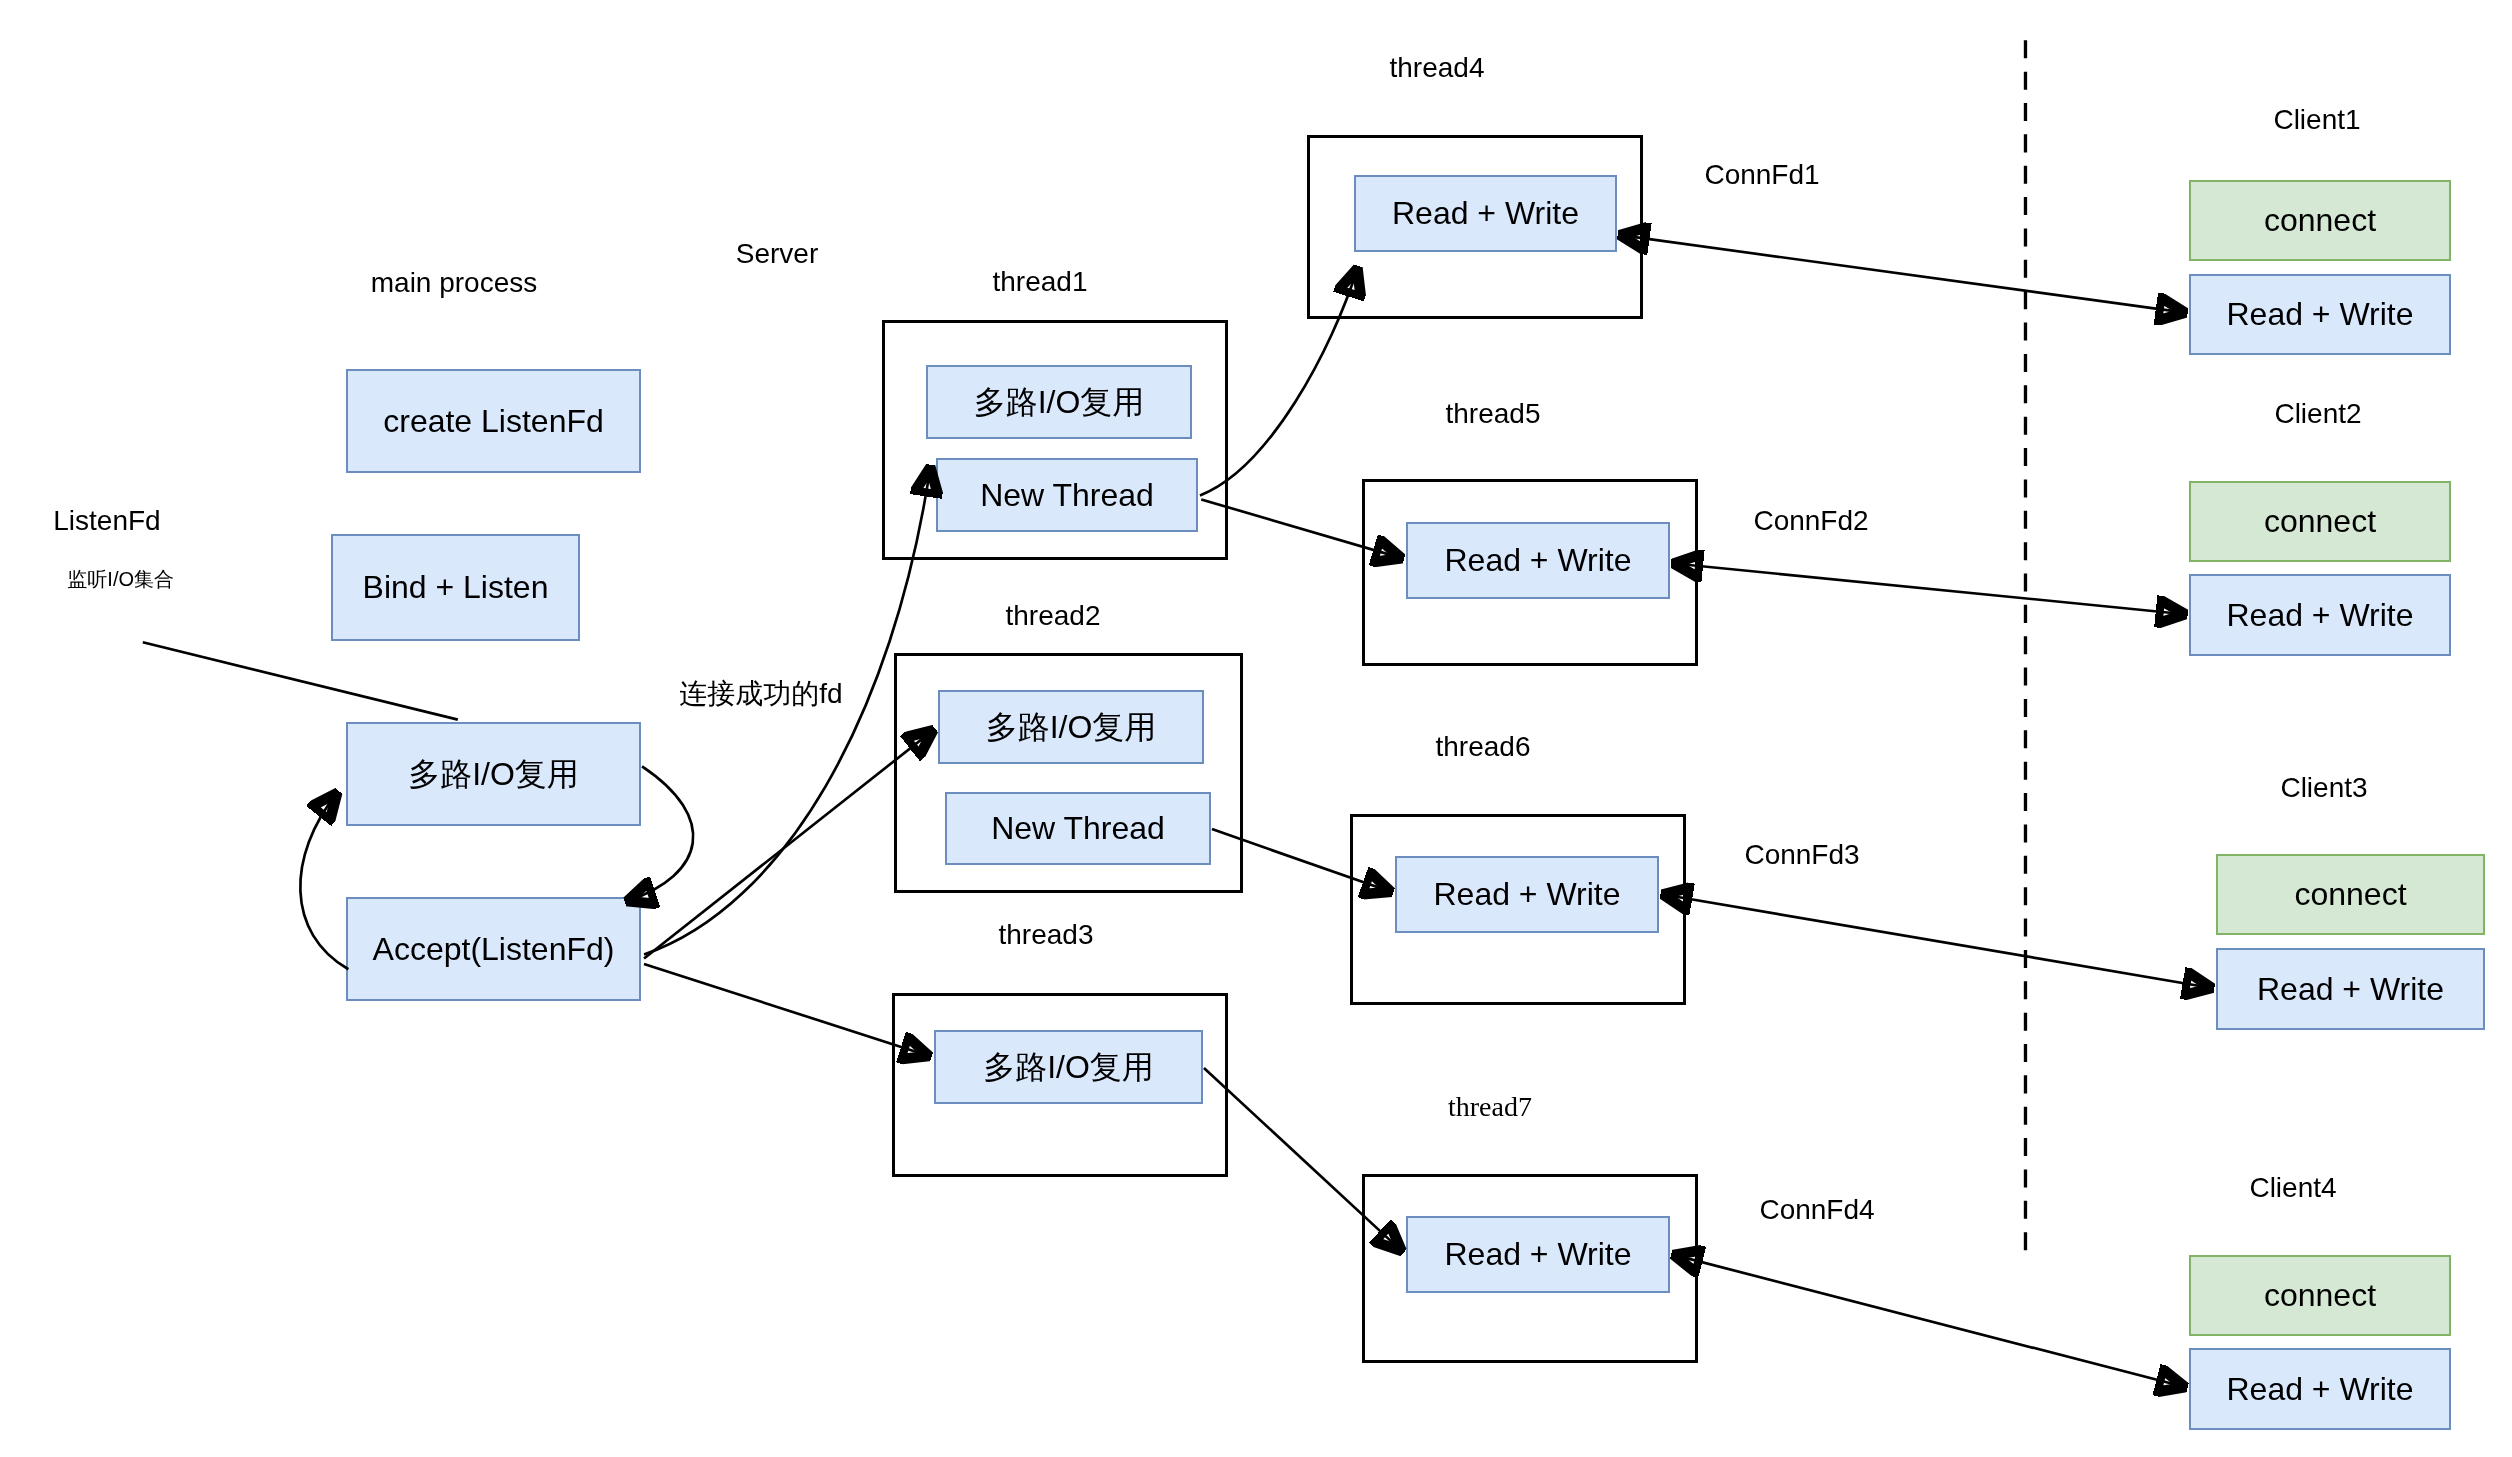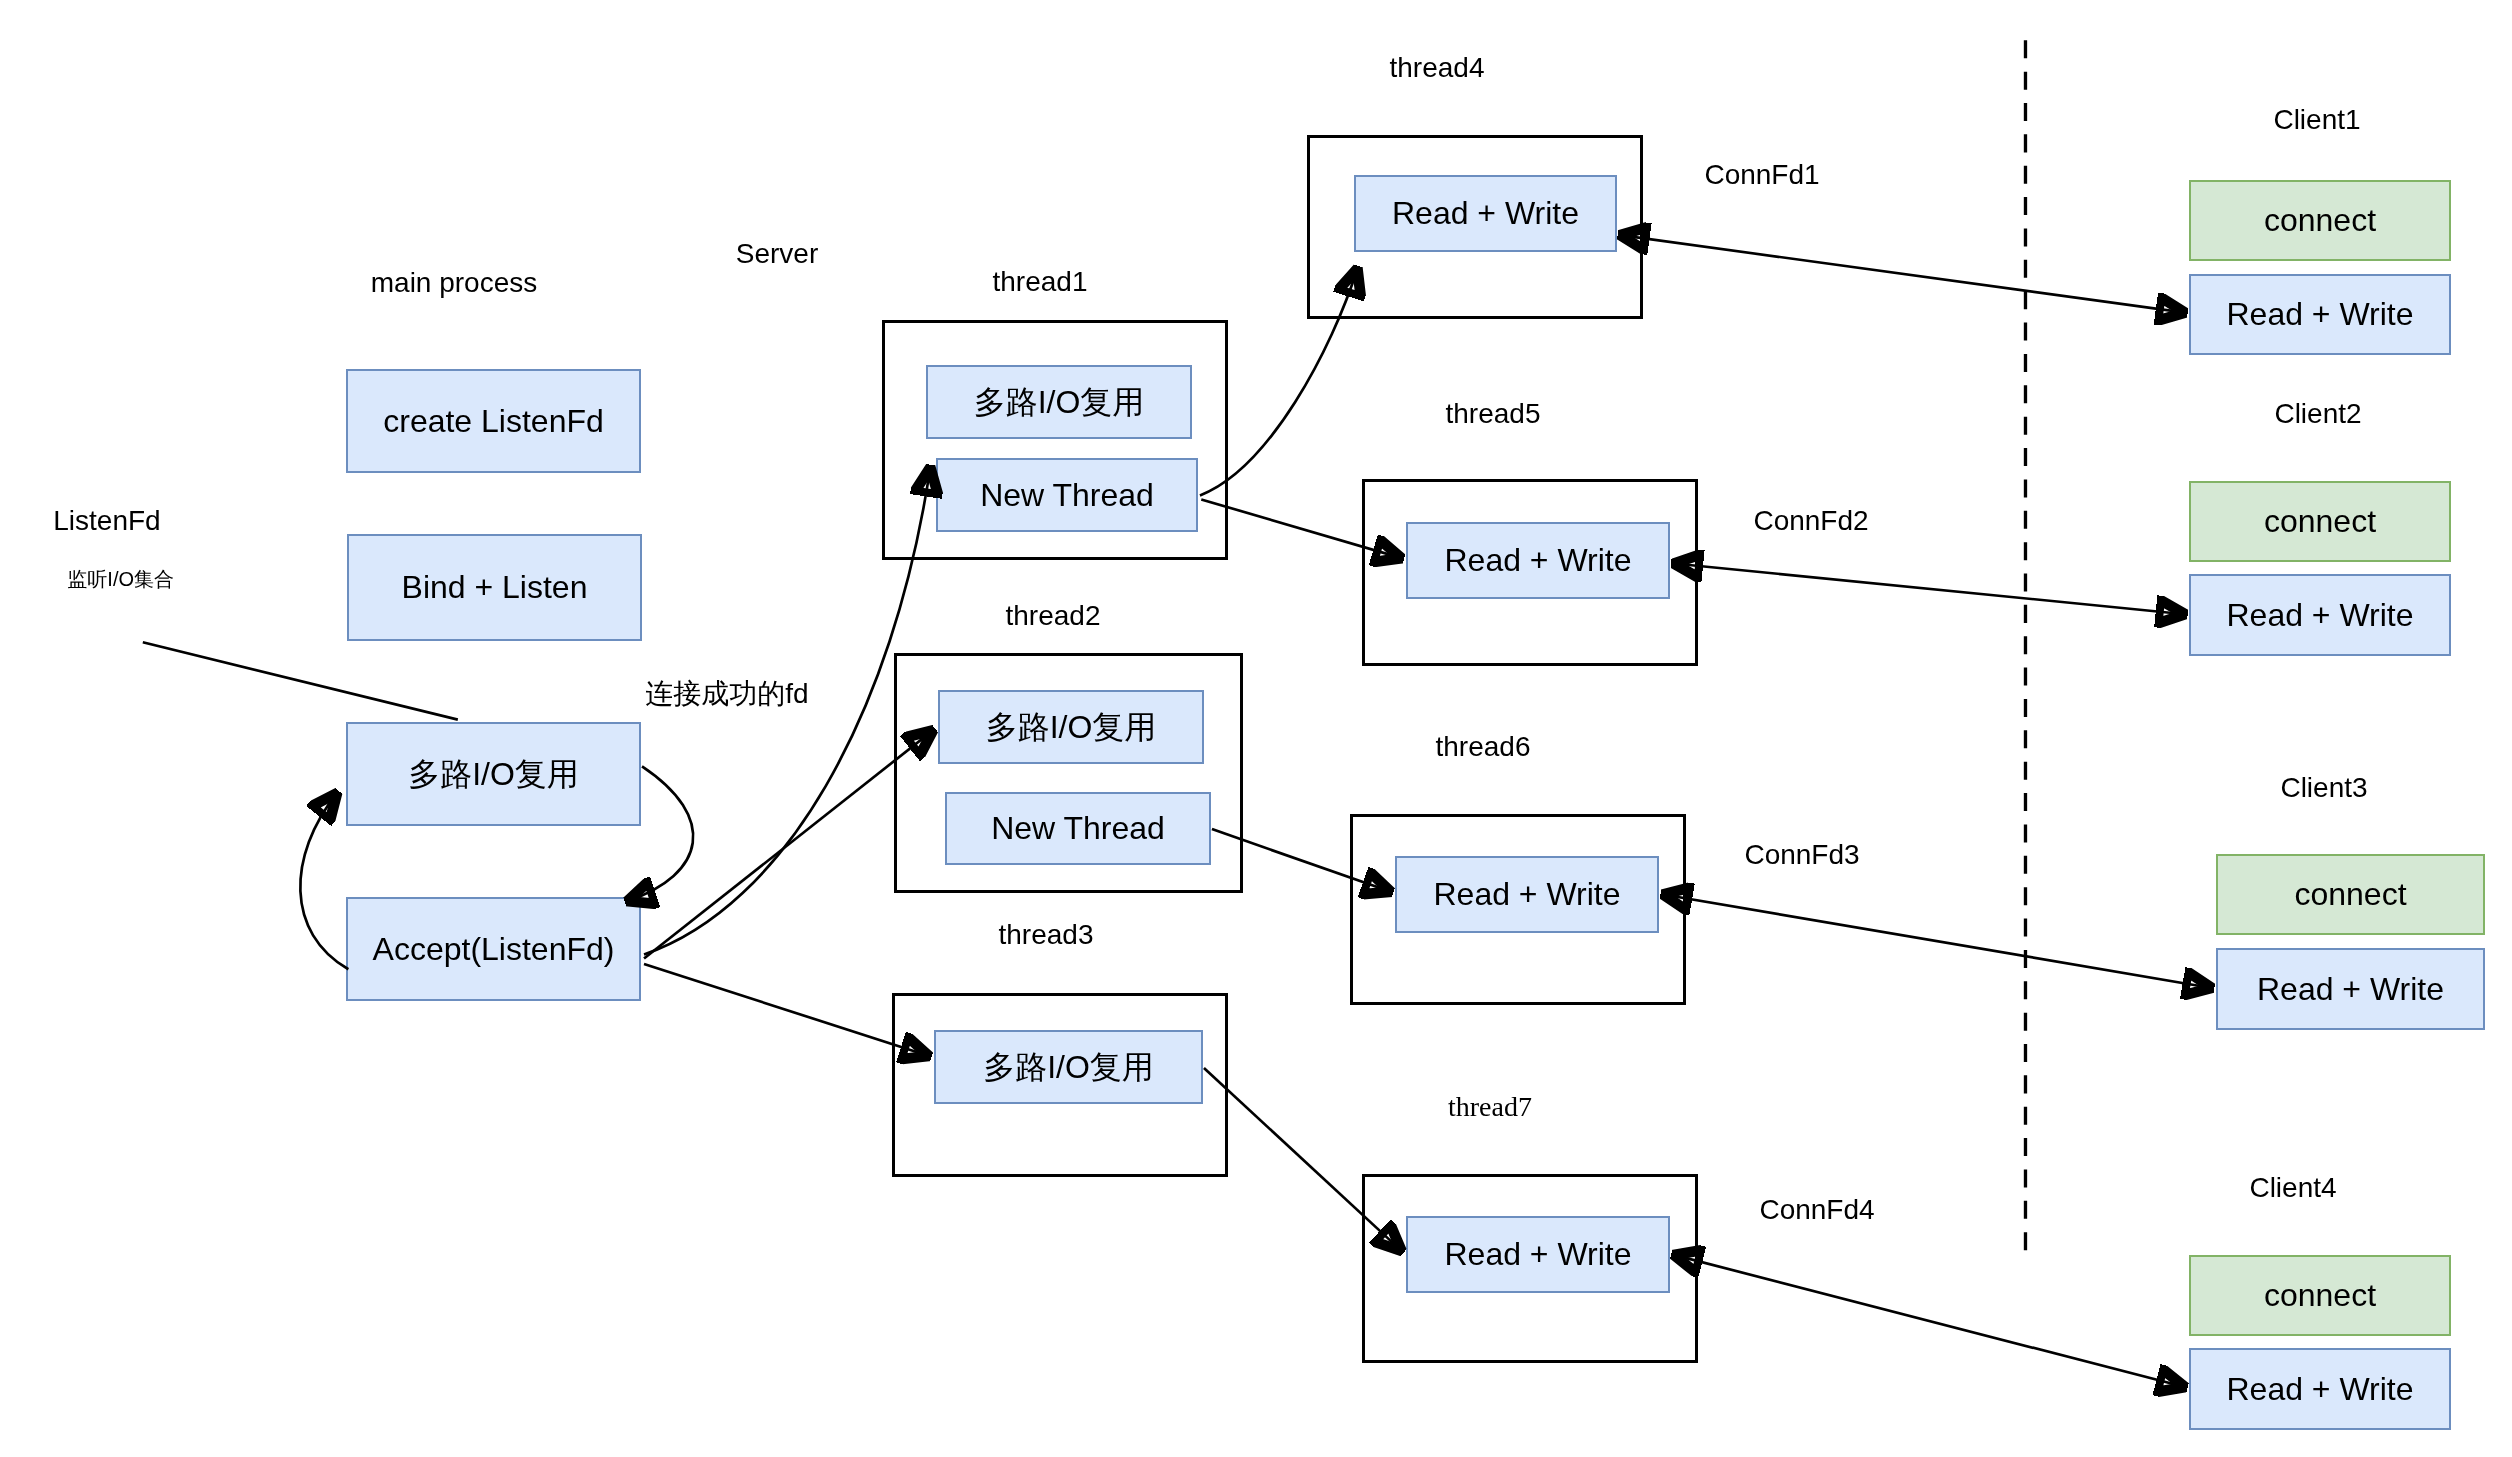--- a/index.html
+++ b/index.html
@@ -38,42 +38,42 @@
 </style>
 </head>
 <body>
 
 <div id="canvas">
 
   <div class="lbl" style="left:454px;top:264px;">main process</div>
   <div class="lbl" style="left:777px;top:235px;">Server</div>
   <div class="lbl" style="left:107px;top:502px;">ListenFd</div>
   <div class="lbl-wrap" style="left:33px;top:564px;width:141px;">监听I/O集合</div>
-  <div class="lbl" style="left:727px;top:675px;text-align:center;">连接成功的fd</div>
+  <div class="lbl" style="left:761px;top:675px;text-align:center;">连接成功的fd</div>
 
   <div class="lbl" style="left:1040px;top:263px;">thread1</div>
   <div class="lbl" style="left:1053px;top:597px;">thread2</div>
   <div class="lbl" style="left:1046px;top:916px;">thread3</div>
   <div class="lbl" style="left:1437px;top:49px;">thread4</div>
   <div class="lbl" style="left:1493px;top:395px;">thread5</div>
   <div class="lbl" style="left:1483px;top:728px;">thread6</div>
   <div class="lbl" style="left:1490px;top:1088px;font-family:Liberation Serif, serif;">thread7</div>
 
   <div class="lbl" style="left:1762px;top:156px;">ConnFd1</div>
   <div class="lbl" style="left:1811px;top:502px;">ConnFd2</div>
   <div class="lbl" style="left:1802px;top:836px;">ConnFd3</div>
   <div class="lbl" style="left:1817px;top:1191px;">ConnFd4</div>
 
   <div class="lbl" style="left:2317px;top:101px;">Client1</div>
   <div class="lbl" style="left:2318px;top:395px;">Client2</div>
   <div class="lbl" style="left:2324px;top:769px;">Client3</div>
   <div class="lbl" style="left:2293px;top:1169px;">Client4</div>
 
   <div class="node blue" style="left:346px;top:349px;width:295px;height:104px;margin-top:20px;">create ListenFd</div>
-  <div class="node blue" style="left:347px;top:534px;width:295px;height:107px;">Bind + Listen</div>
+  <div class="node blue" style="left:331px;top:534px;width:249px;height:107px;">Bind + Listen</div>
   <div class="node blue" style="left:346px;top:722px;width:295px;height:104px;">多路I/O复用</div>
   <div class="node blue" style="left:346px;top:897px;width:295px;height:104px;">Accept(ListenFd)</div>
 
   <div class="container" style="left:882px;top:320px;width:346px;height:240px;"></div>
   <div class="node blue" style="left:926px;top:365px;width:266px;height:74px;">多路I/O复用</div>
   <div class="node blue" style="left:936px;top:458px;width:262px;height:74px;">New Thread</div>
 
   <div class="container" style="left:894px;top:653px;width:349px;height:240px;"></div>
   <div class="node blue" style="left:938px;top:690px;width:266px;height:74px;">多路I/O复用</div>
   <div class="node blue" style="left:945px;top:792px;width:266px;height:73px;">New Thread</div>

